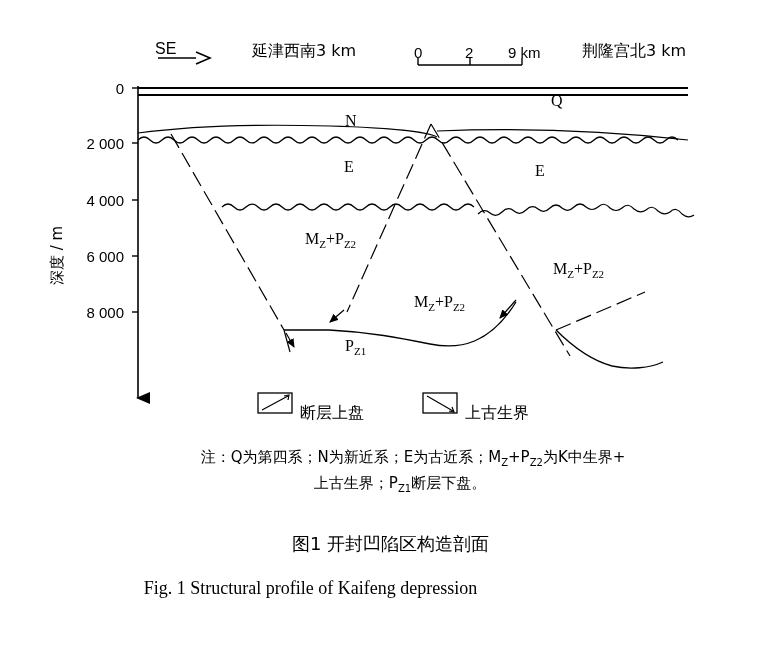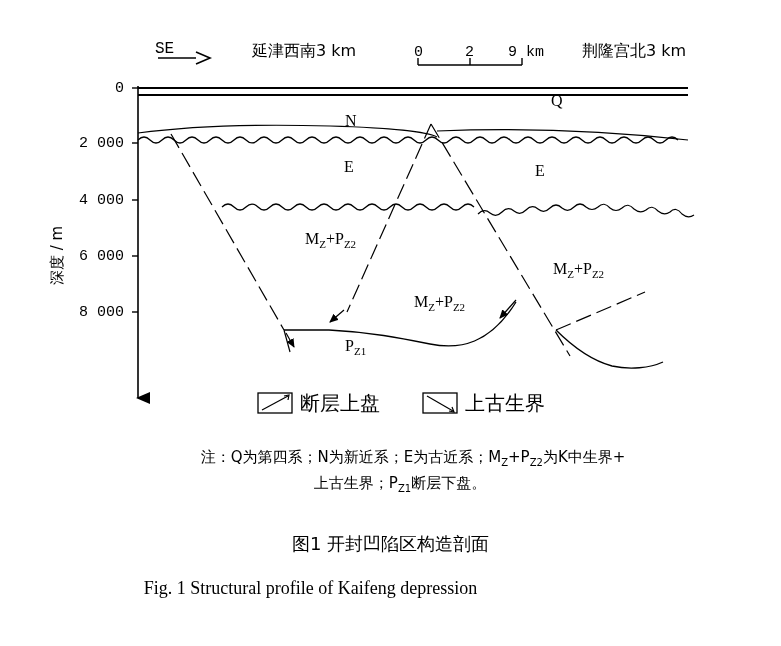--- a/index.html
+++ b/index.html
@@ -23,21 +23,21 @@
   }
   svg.fig {
     position: absolute;
     left: 0; top: 0;
     width: 781px;
     height: 646px;
   }
   .lbl {
     position: absolute;
     white-space: nowrap;
-    font-family: Liberation Mono, monospace;
+    font-family: Liberation Sans, sans-serif;
     line-height: 1.15;
   }
   .cjk {
     font-family: "DejaVu Sans", "Liberation Sans", sans-serif;
   }
   .axis-num {
     font-size: 15px;
     text-align: right;
   }
   .scale-num {
@@ -53,21 +53,22 @@
   .geo sub {
     font-size: 11px;
   }
   .ylabel {
     position: absolute;
     font-size: 15px;
     transform-origin: 0 0;
     transform: rotate(-90deg);
   }
   .legend-text {
-    font-size: 20px;
+    font-size: 16px;
+    margin-top: 12px;
   }
   .note {
     position: absolute;
     font-size: 15px;
     line-height: 1.7;
     text-align: center;
   }
   .note sub { font-size: 10px; }
   .caption-cn {
     position: absolute;

